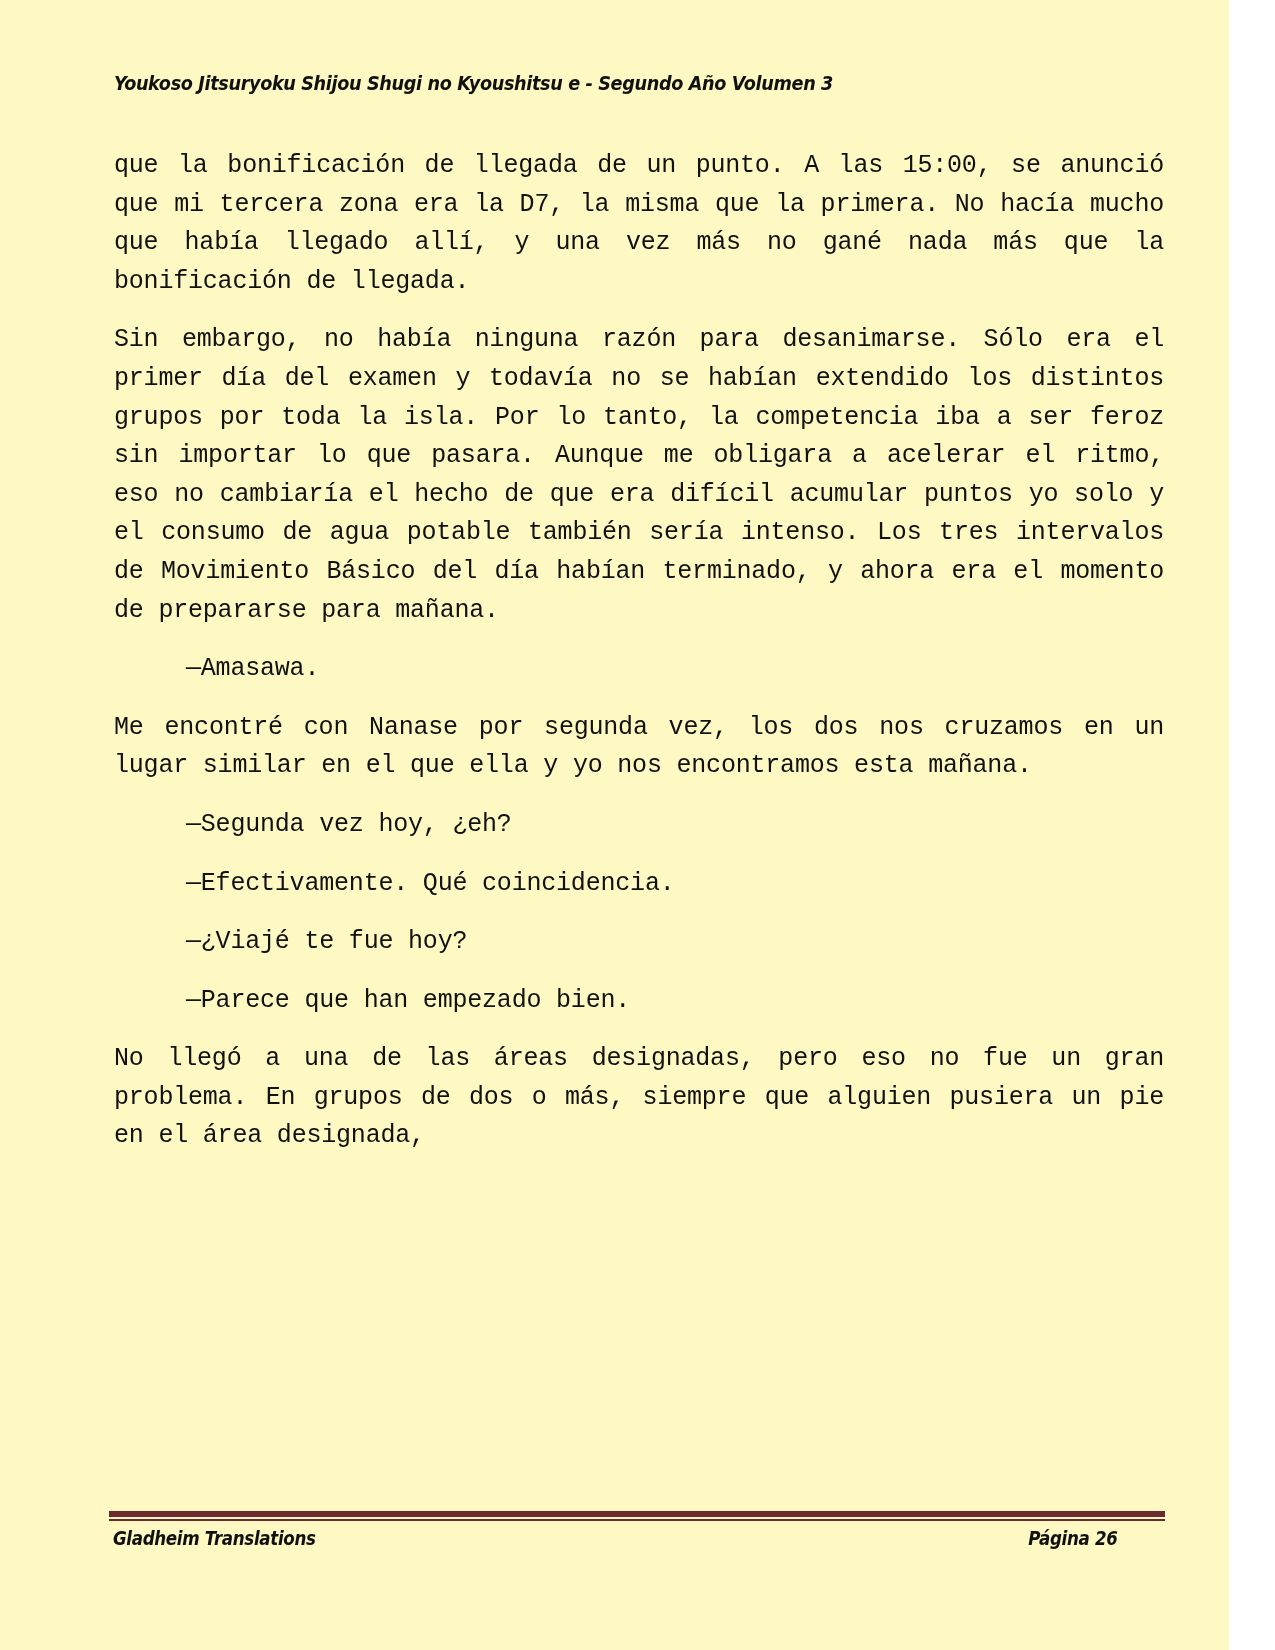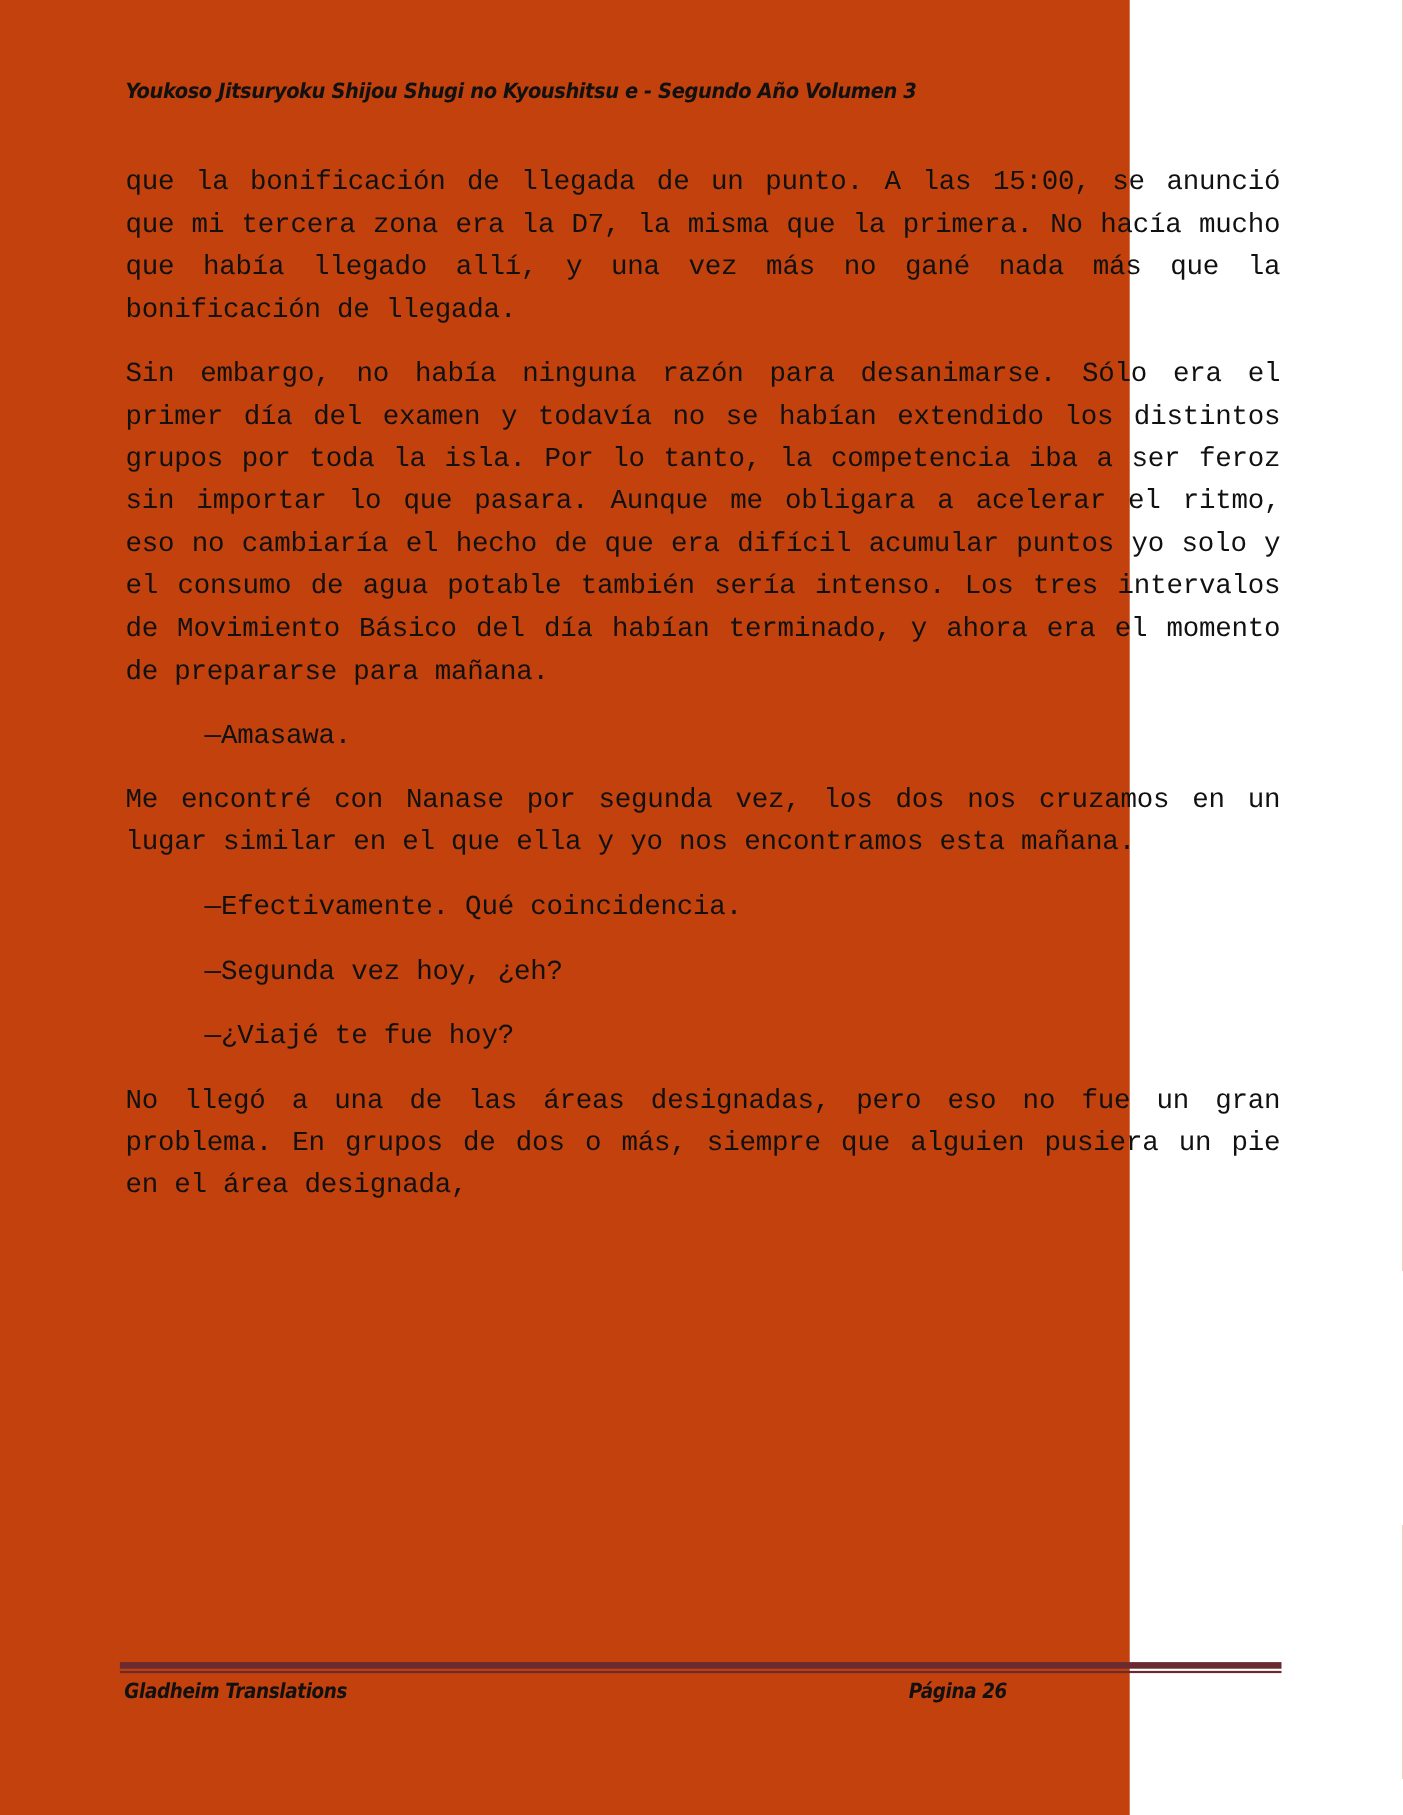--- a/index.html
+++ b/index.html
@@ -1,17 +1,17 @@
 <!DOCTYPE html>
 <html><head>
 <meta charset="utf-8">
 <style>
   html, body { margin: 0; padding: 0; background: #ffffff; }
   body { width: 1275px; height: 1650px; position: relative; overflow: hidden; }
-  .page { position: absolute; left: 0; top: 0; width: 1027px; height: 1650px; background: #c2410c; }
+  .page { position: absolute; left: 0; top: 0; width: 1229px; height: 1650px; background: #fef9c3; }
   .header {
     position: absolute; left: 114px; top: 72px;
     font-family: "DejaVu Sans", sans-serif; font-weight: bold; font-style: italic;
     font-size: 19px; color: #111; letter-spacing: -0.4px;
     transform: scaleX(0.93); transform-origin: left center; white-space: nowrap;
   }
   .body {
     position: absolute; left: 114px; top: 147px; width: 1050px;
     font-family: "Liberation Sans", sans-serif; font-size: 25px; line-height: 38.6px;
     color: #111; letter-spacing: -0.2px;
@@ -36,23 +36,24 @@
 <body>
 
 <div class="page">
   <div class="header">Youkoso Jitsuryoku Shijou Shugi no Kyoushitsu e - Segundo Año Volumen 3</div>
 
   <div class="body">
     <p>que la bonificación de llegada de un punto. A las 15:00, se anunció que mi tercera zona era la D7, la misma que la primera. No hacía mucho que había llegado allí, y una vez más no gané nada más que la bonificación de llegada.</p>
     <p>Sin embargo, no había ninguna razón para desanimarse. Sólo era el primer día del examen y todavía no se habían extendido los distintos grupos por toda la isla. Por lo tanto, la competencia iba a ser feroz sin importar lo que pasara. Aunque me obligara a acelerar el ritmo, eso no cambiaría el hecho de que era difícil acumular puntos yo solo y el consumo de agua potable también sería intenso. Los tres intervalos de Movimiento Básico del día habían terminado, y ahora era el momento de prepararse para mañana.</p>
     <p class="dlg">—Amasawa.</p>
     <p>Me encontré con Nanase por segunda vez, los dos nos cruzamos en un lugar similar en el que ella y yo nos encontramos esta mañana.</p>
+    <p class="dlg">—Segunda vez hoy, ¿eh?</p>
     <p class="dlg">—Efectivamente. Qué coincidencia.</p>
-    <p class="dlg">—Segunda vez hoy, ¿eh?</p>
     <p class="dlg">—¿Viajé te fue hoy?</p>
+    <p class="dlg">—Parece que han empezado bien.</p>
     <p>No llegó a una de las áreas designadas, pero eso no fue un gran problema. En grupos de dos o más, siempre que alguien pusiera un pie en el área designada,</p>
   </div>
 
   <div class="rule-thick"></div>
   <div class="rule-thin"></div>
   <div class="footer-left">Gladheim Translations</div>
   <div class="footer-right">Página 26</div>
 </div>
 
 </body></html>

